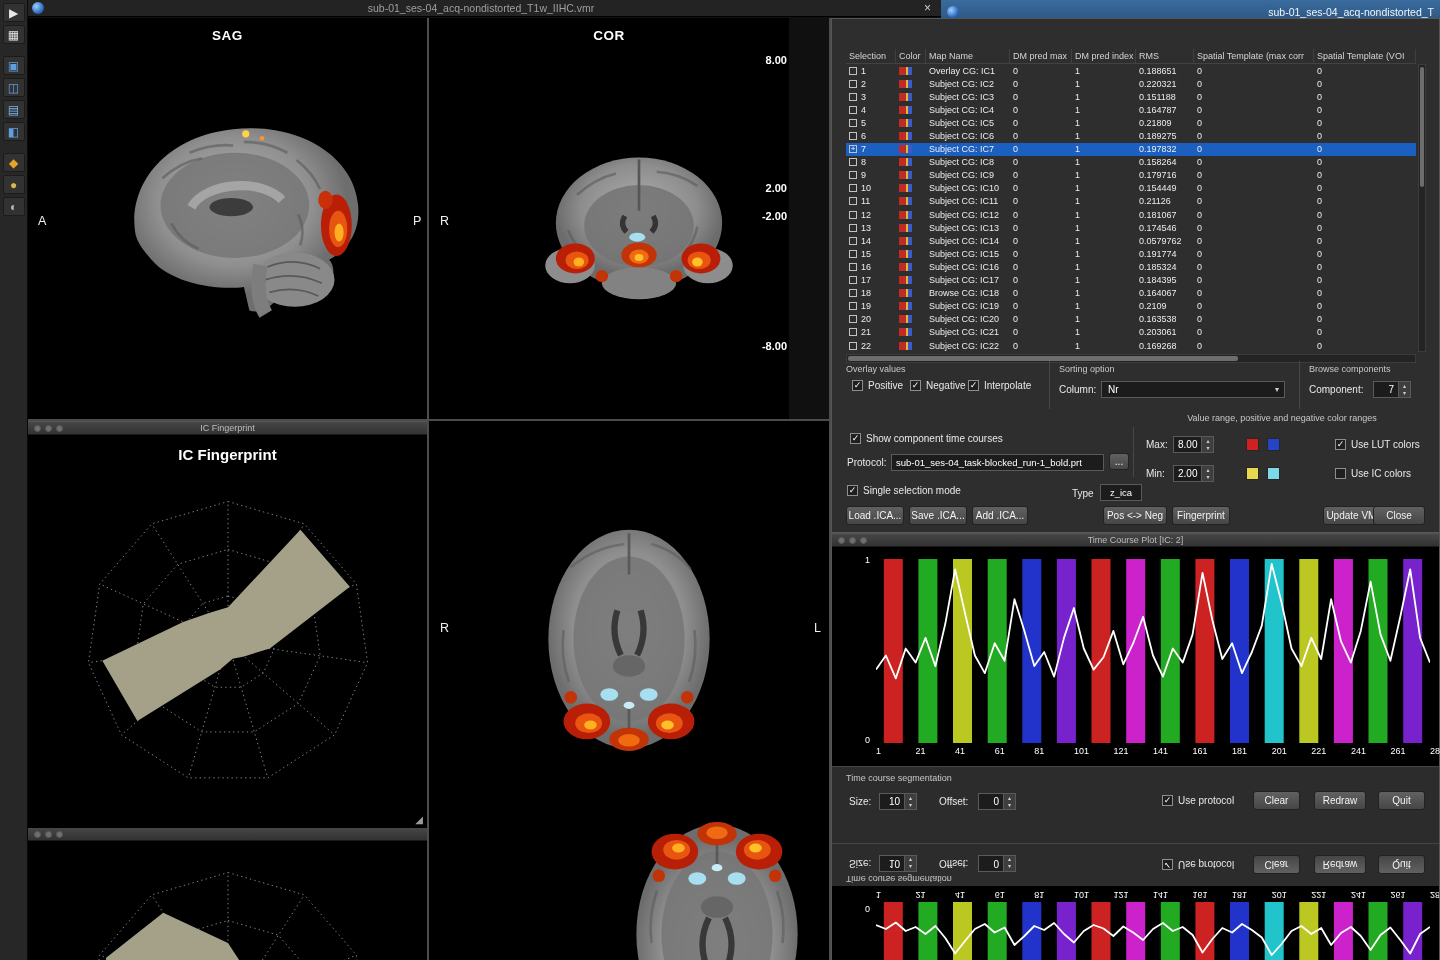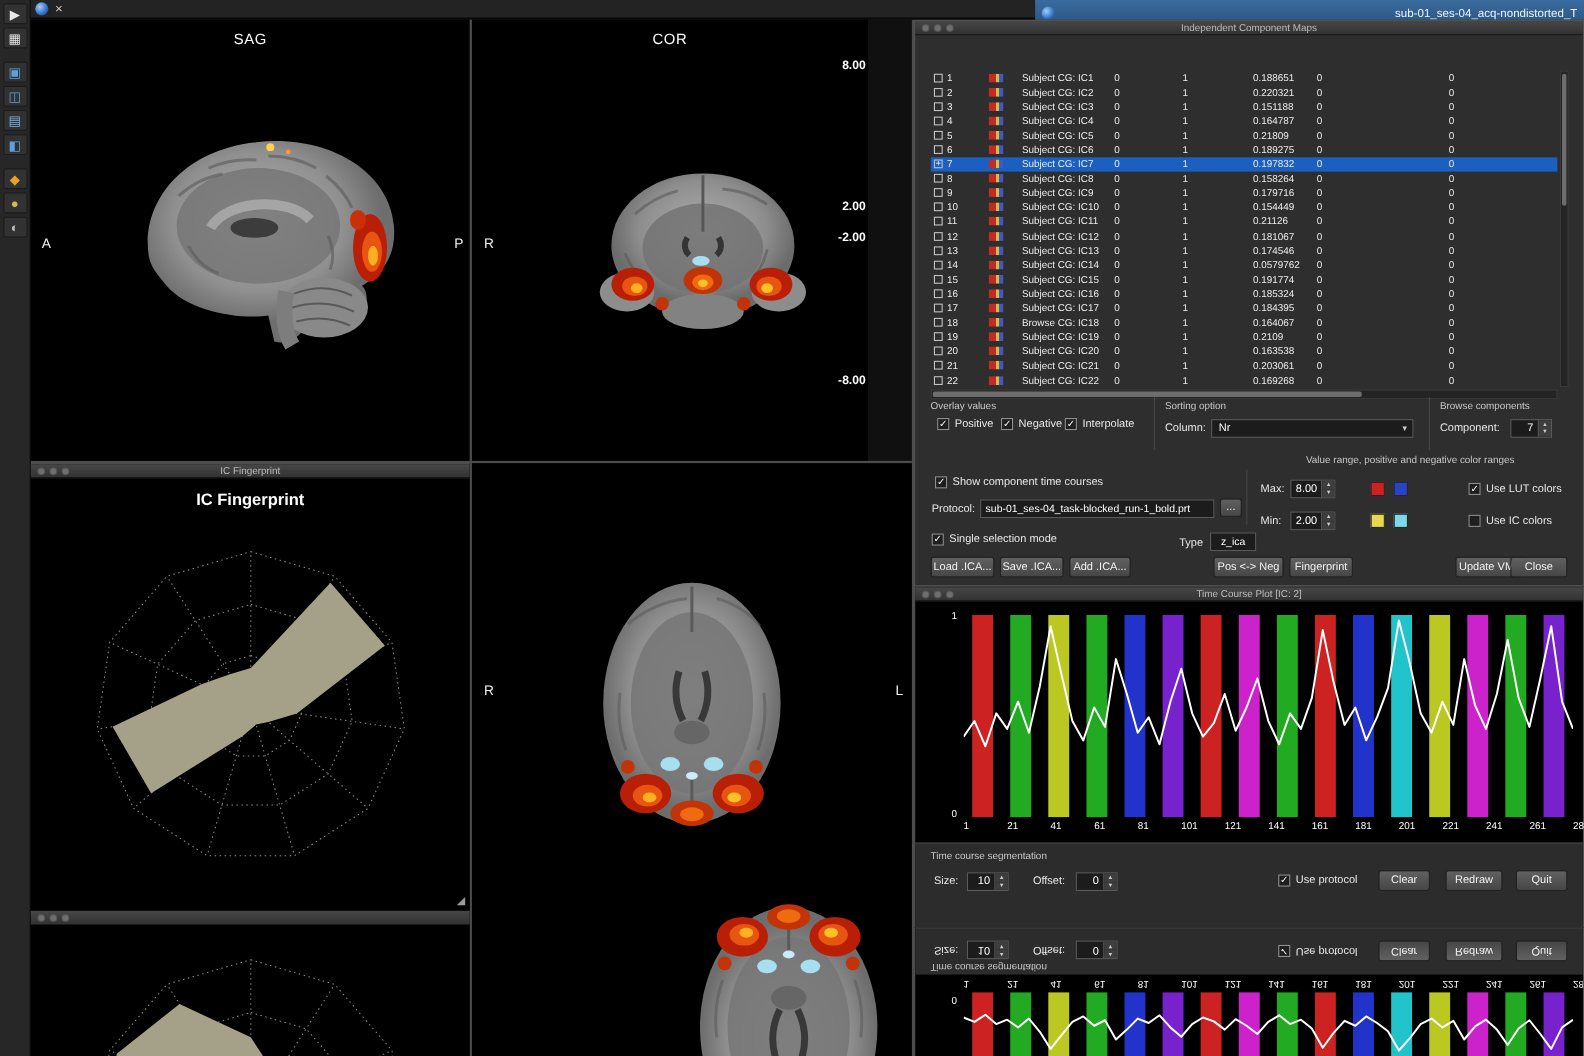--- a/index.html
+++ b/index.html
@@ -16,21 +16,21 @@
 .close-x{color:#cfcfcf;font-size:12px;padding:0 6px;cursor:default}
 .close-x::after{content:"×"}
 #rw-titlebar{position:absolute;left:941px;top:0;width:499px;height:17px;background:linear-gradient(#3a6b9e,#2b547e);display:flex;align-items:center;gap:6px;padding:12px 6px;border-bottom:1px solid #12263a}
 .rw-title{flex:1;text-align:right;font-size:10.5px;color:#eef5fc;white-space:nowrap;overflow:hidden}
 .appicon{width:12px;height:12px;border-radius:50%;background:radial-gradient(circle at 35% 35%,#9fd0ff,#2f6fc0 60%,#123d77);flex:none}
 
 .view{position:absolute;background:#000;overflow:hidden}
 #sag{left:28px;top:18px;width:399px;height:402px}
 #cor{left:429px;top:18px;width:360px;height:402px}
 #tra{left:429px;top:421px;width:400px;height:539px}
-.vlabel{position:absolute;top:10px;left:0;right:0;text-align:center;font-weight:400;font-size:13.5px;color:#fff;letter-spacing:.5px}
+.vlabel{position:absolute;top:10px;left:0;right:0;text-align:center;font-weight:700;font-size:13.5px;color:#fff;letter-spacing:.5px}
 .orient{position:absolute;font-size:12.5px;color:#f0f0f0}
 .div-v{position:absolute;left:427px;top:18px;width:2px;height:942px;background:#4c4c4c}
 .div-h{position:absolute;left:28px;top:419px;width:801px;height:2px;background:#4c4c4c}
 .div-r{position:absolute;left:829px;top:18px;width:2px;height:942px;background:#4c4c4c}
 
 #cor-colorbar{position:absolute;left:318px;top:34px;width:76px;height:330px}
 .cbl2{position:absolute;font-size:11px;font-weight:700;color:#fff;text-align:right;width:38px}
 .cbstack{position:absolute;right:2px;display:flex;flex-direction:column}
 .cbcell{width:30px;height:15px;margin-bottom:2px}
 
@@ -105,20 +105,21 @@
       <div class="tbi" style="color: rgb(95, 159, 224);">◫</div>
       <div class="tbi" style="color: rgb(116, 180, 232);">▤</div>
       <div class="tbi" style="color: rgb(95, 159, 224);">◧</div>
       <div class="tbi" style="color: rgb(232, 164, 40);">◆</div>
       <div class="tbi" style="color: rgb(216, 184, 74);">●</div>
       <div class="tbi" style="color: rgb(188, 188, 188);">◐</div>
     </div>
 
   <div id="lw-titlebar">
     <span class="appicon"></span>
+    <span class="lw-title">sub-01_ses-04_acq-nondistorted_T1w_IIHC.vmr</span>
     <span class="close-x"></span>
   </div>
   <div id="rw-titlebar">
     <span class="appicon"></span>
     <span class="rw-title">sub-01_ses-04_acq-nondistorted_T</span>
   </div>
 
   <div id="sag" class="view">
     <div class="vlabel">SAG</div>
     <span class="orient" style="left:10px;top:196px">A</span>
@@ -328,35 +329,37 @@
         <line x1="200" y1="175" x2="156.3" y2="323.7" stroke="#8f8f8f" stroke-dasharray="1.5,3.5"></line>
         <line x1="200" y1="175" x2="82.9" y2="276.5" stroke="#8f8f8f" stroke-dasharray="1.5,3.5"></line>
         <line x1="200" y1="175" x2="46.6" y2="197.1" stroke="#8f8f8f" stroke-dasharray="1.5,3.5"></line>
         <line x1="200" y1="175" x2="59.0" y2="110.6" stroke="#8f8f8f" stroke-dasharray="1.5,3.5"></line>
         <line x1="200" y1="175" x2="116.2" y2="44.6" stroke="#8f8f8f" stroke-dasharray="1.5,3.5"></line>
         <polygon points="200.0,97.5 225.1,135.9 256.4,149.2 246.0,181.6 223.4,195.3 213.1,219.6 180.3,241.9 123.9,241.0 54.2,196.0 66.1,113.8 128.8,64.2" fill="#a5a189"></polygon>
       </svg>
   </div>
 
   <div id="icm">
-    <div class="minibar">
-      <span class="dots">
-          <span class="dot"></span>
-          <span class="dot"></span>
-          <span class="dot"></span>
-        </span>
-      <span>Independent Component Maps</span>
-    </div>
+    <div class="thead">
+        <div class="thc">Selection</div>
+        <div class="thc">Color</div>
+        <div class="thc">Map Name</div>
+        <div class="thc">DM pred max</div>
+        <div class="thc">DM pred index</div>
+        <div class="thc">RMS</div>
+        <div class="thc">Spatial Template (max corr</div>
+        <div class="thc">Spatial Template (VOI</div>
+      </div>
     <div class="tbody">
         <div class="trow">
           <div class="tcell"><span class="tcb"></span>1</div>
           <div class="tcell">
             <span class="csw"></span>
           </div>
-          <div class="tcell">Subject CG: IC1</div>
+          <div class="tcell">Overlay CG: IC1</div>
           <div class="tcell">0</div>
           <div class="tcell">1</div>
           <div class="tcell">0.188651</div>
           <div class="tcell">0</div>
           <div class="tcell">0</div>
         </div>
         <div class="trow">
           <div class="tcell"><span class="tcb"></span>2</div>
           <div class="tcell">
             <span class="csw"></span>

